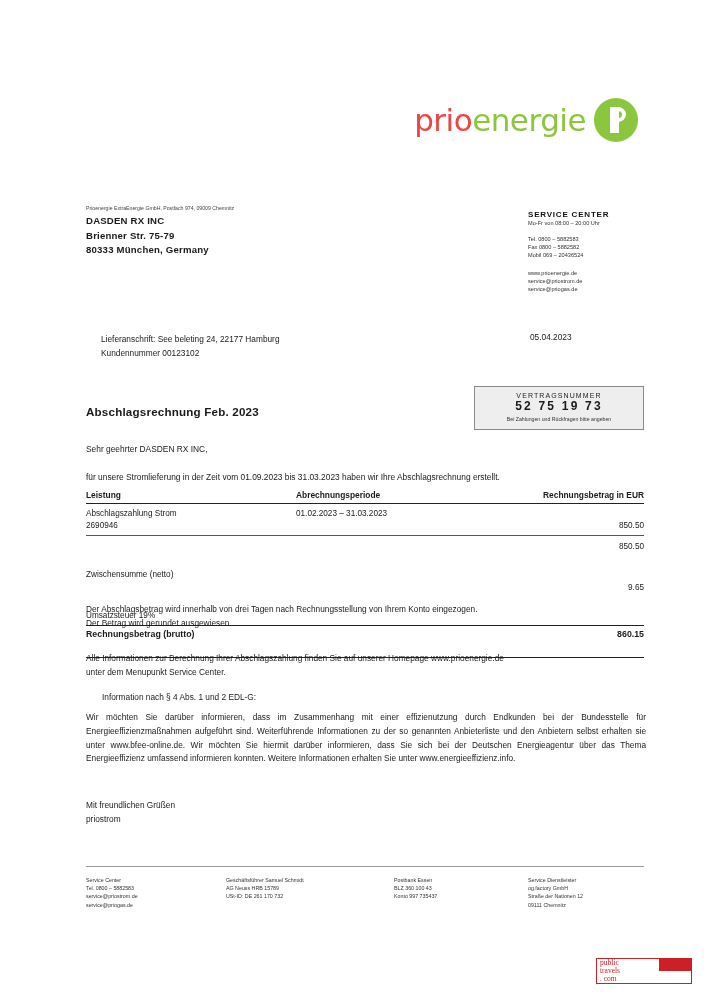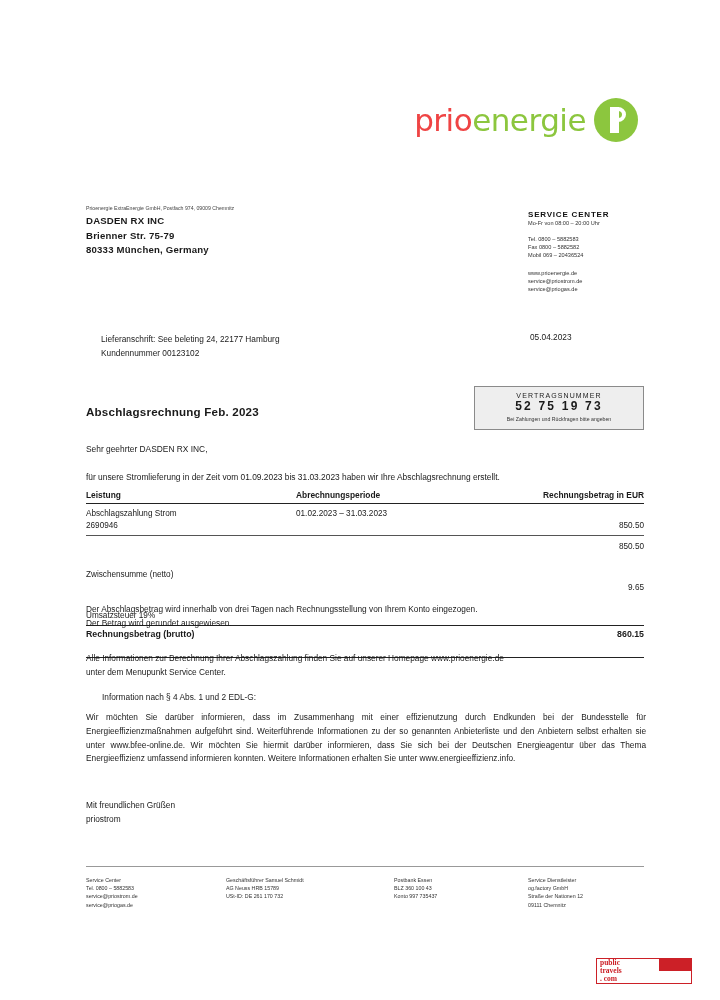--- a/index.html
+++ b/index.html
@@ -172,21 +172,20 @@
   
   #watermark {
     position: absolute;
     left: 596px; top: 958px;
     width: 96px; height: 26px;
     display: flex;
     align-items: center;
     border: 1px solid #cc2027;
     box-sizing: border-box;
     background: #fff;
-    font-weight: bold;
   }
   #watermark .wm-text {
     width: 60px;
     font-size: 7.5px;
     color: #cc2027;
     line-height: 8px;
     padding-left: 3px;
     font-family: "Liberation Serif", serif;
   }
   #watermark .wm-flag {

